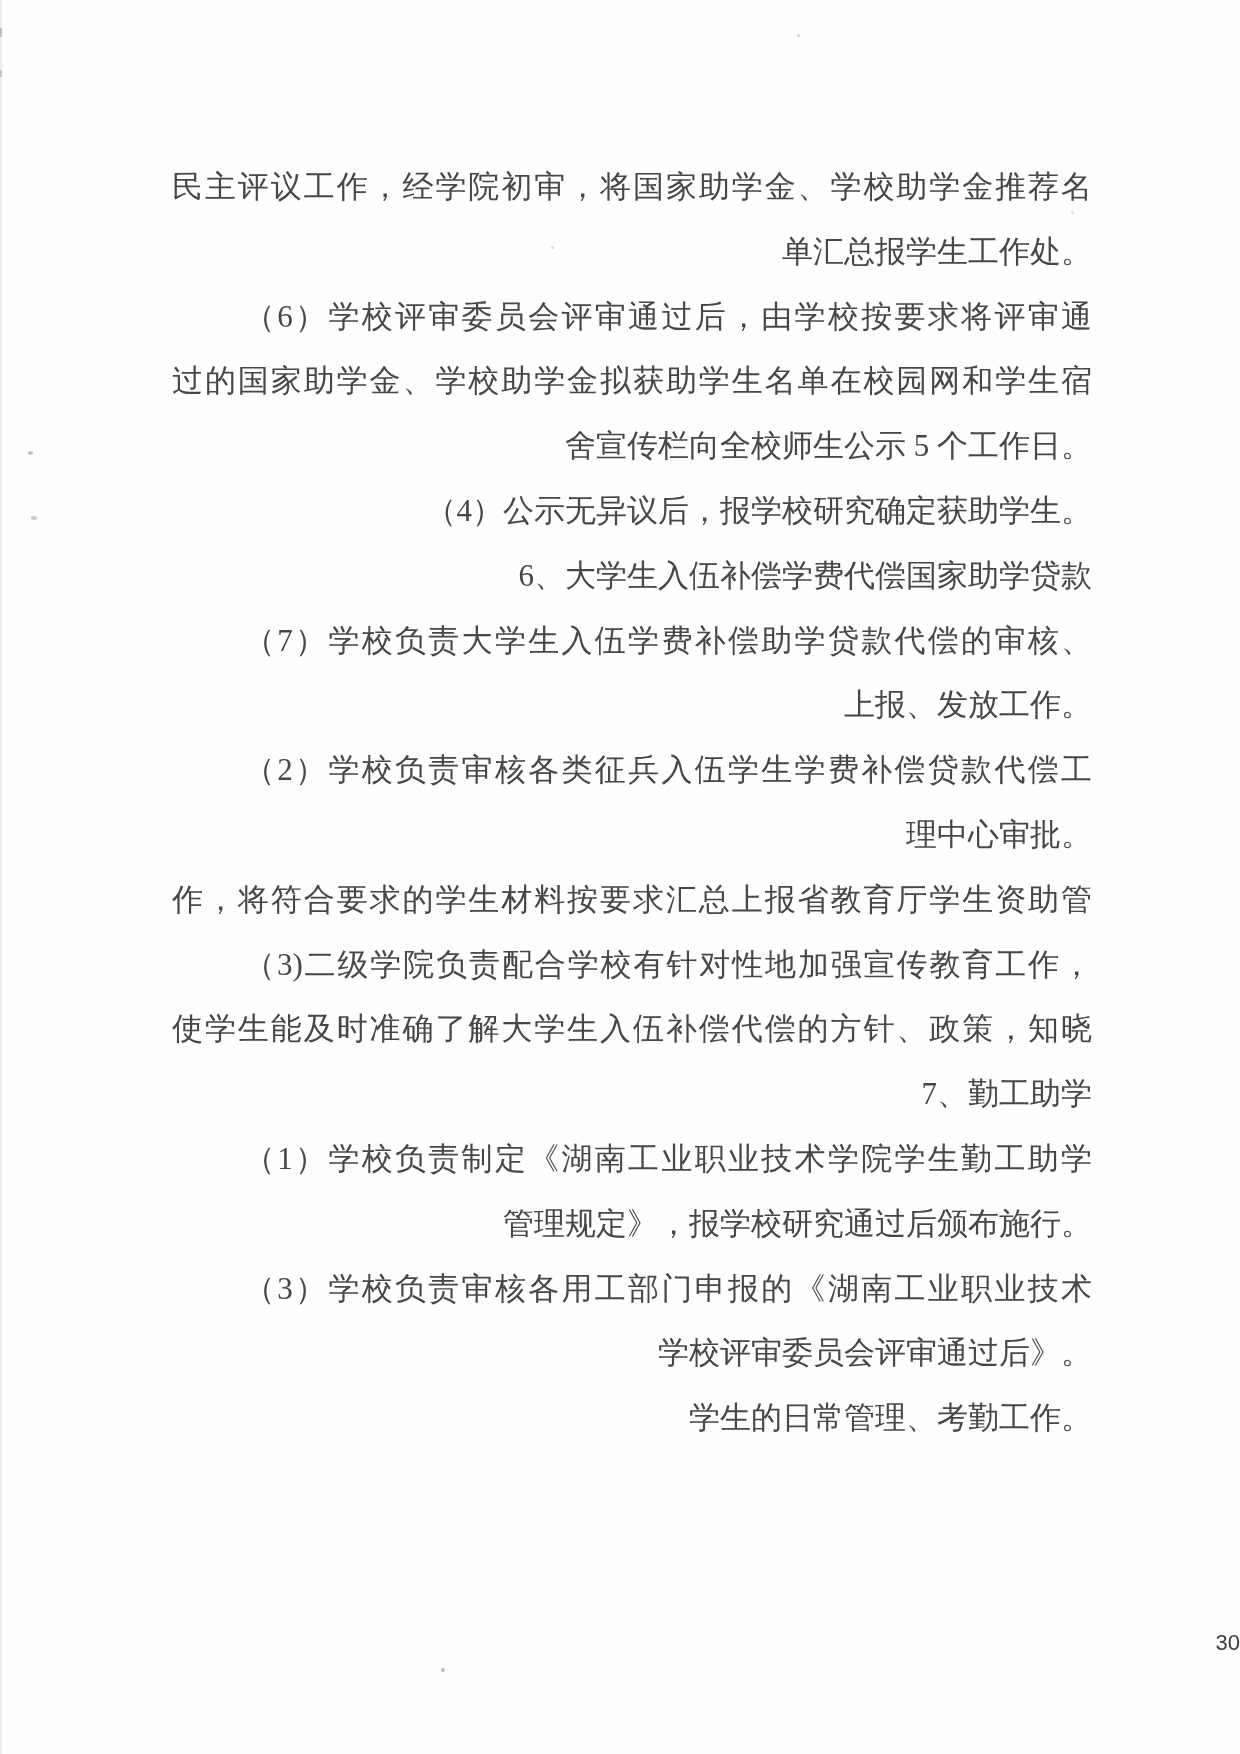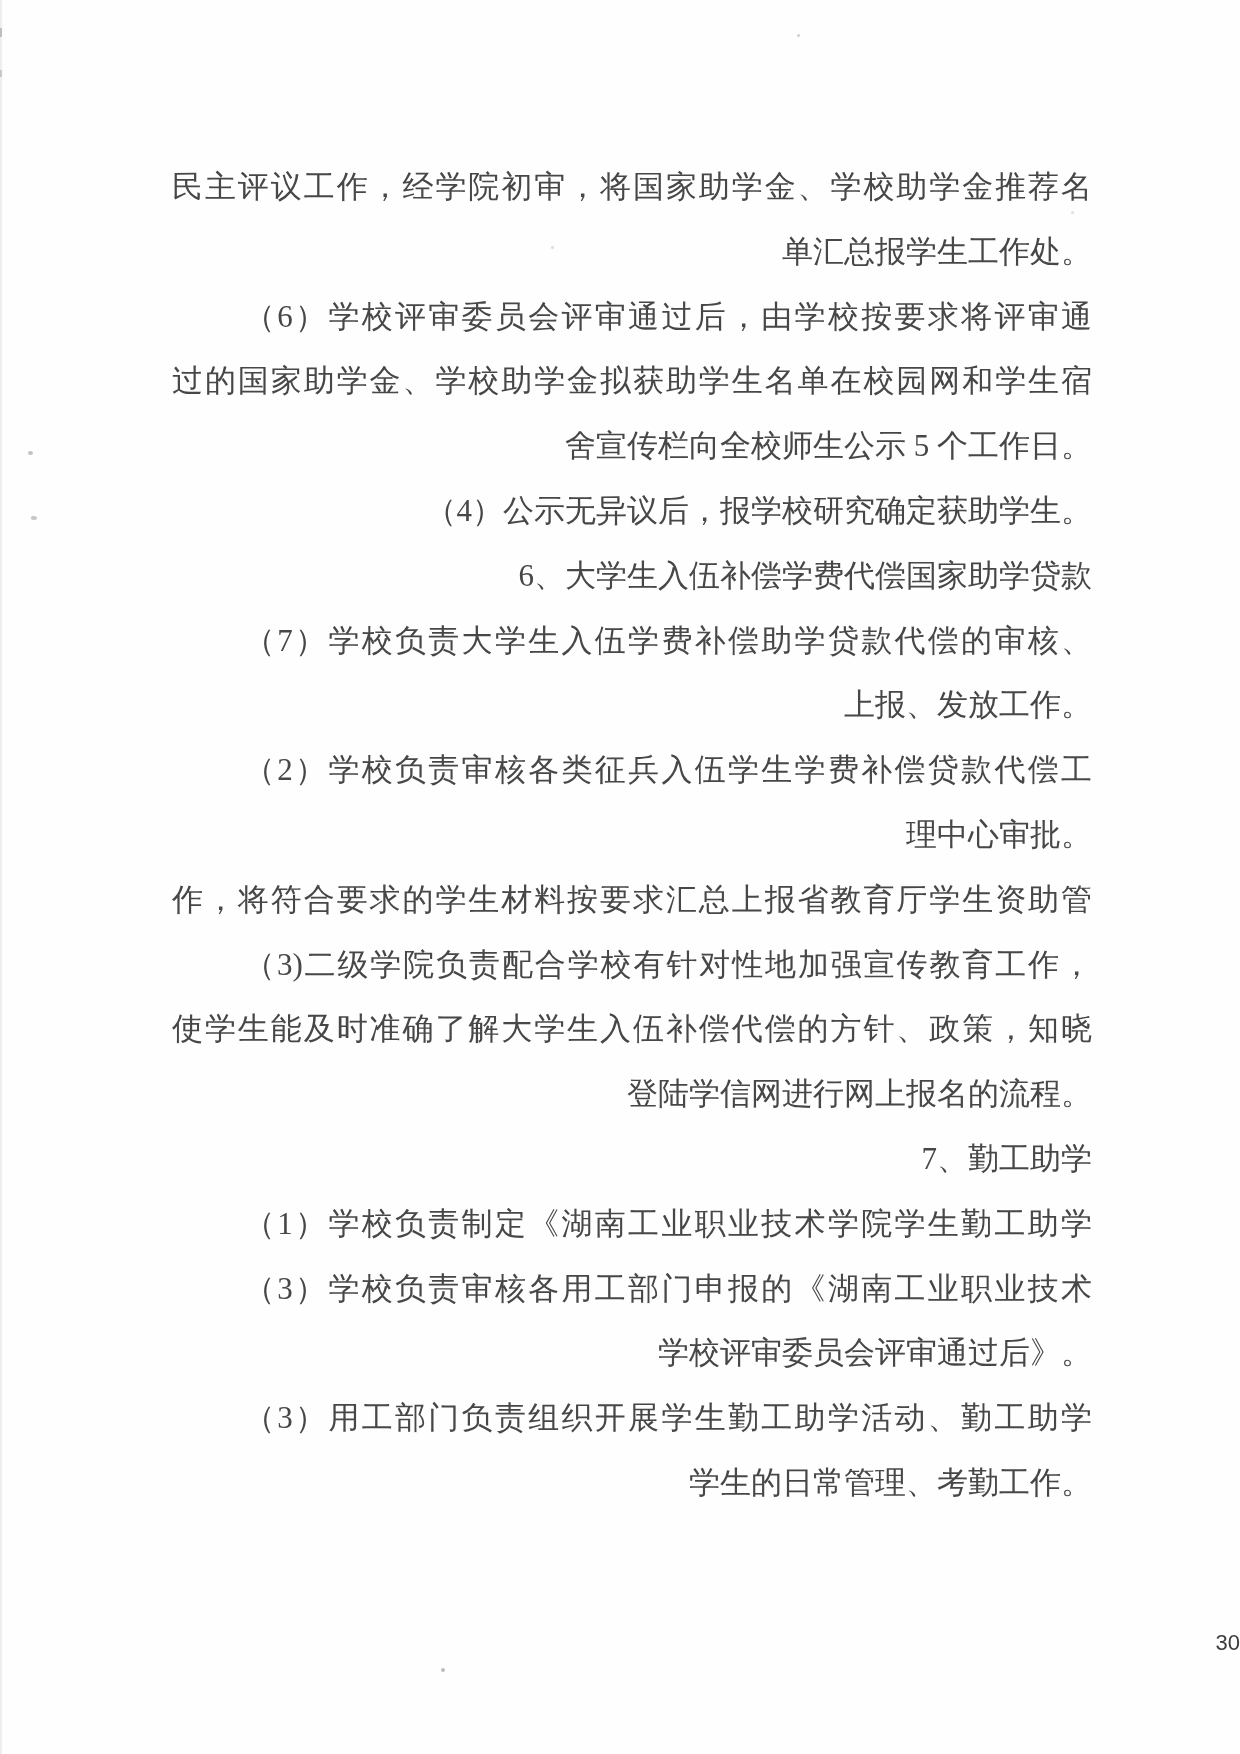--- a/index.html
+++ b/index.html
@@ -91,26 +91,25 @@
     <div class="line">舍宣传栏向全校师生公示 5 个工作日。</div>
     <div class="line indent">（4）公示无异议后，报学校研究确定获助学生。</div>
     <div class="line indent">6、大学生入伍补偿学费代偿国家助学贷款</div>
     <div class="line indent fill">（7）学校负责大学生入伍学费补偿助学贷款代偿的审核、</div>
     <div class="line">上报、发放工作。</div>
     <div class="line indent fill">（2）学校负责审核各类征兵入伍学生学费补偿贷款代偿工</div>
     <div class="line">理中心审批。</div>
     <div class="line fill">作，将符合要求的学生材料按要求汇总上报省教育厅学生资助管</div>
     <div class="line indent fill">（3)二级学院负责配合学校有针对性地加强宣传教育工作，</div>
     <div class="line fill">使学生能及时准确了解大学生入伍补偿代偿的方针、政策，知晓</div>
-    <div class="line">登陆学信网进行网上报名的流程。</div>
     <div class="line indent">7、勤工助学</div>
     <div class="line indent fill">（1）学校负责制定《湖南工业职业技术学院学生勤工助学</div>
+    <div class="line">管理规定》，报学校研究通过后颁布施行。</div>
     <div class="line indent fill">（3）学校负责审核各用工部门申报的《湖南工业职业技术</div>
     <div class="line">学校评审委员会评审通过后》。</div>
-    <div class="line indent fill">（3）用工部门负责组织开展学生勤工助学活动、勤工助学</div>
     <div class="line">学生的日常管理、考勤工作。</div>
   </div>
 
   <div class="page-number">30</div>
 
   <div class="speck s1"></div>
   <div class="speck s2"></div>
   <div class="speck s3"></div>
   <div class="speck s4"></div>
   <div class="speck s5"></div>

